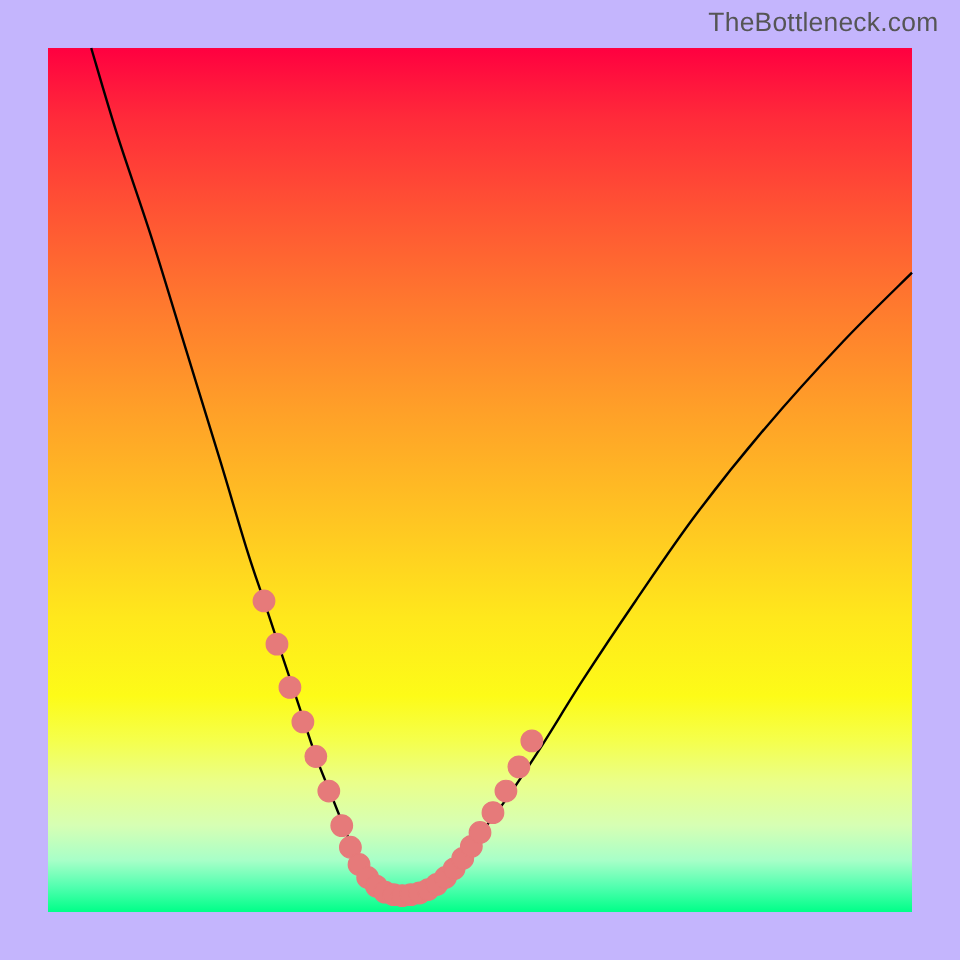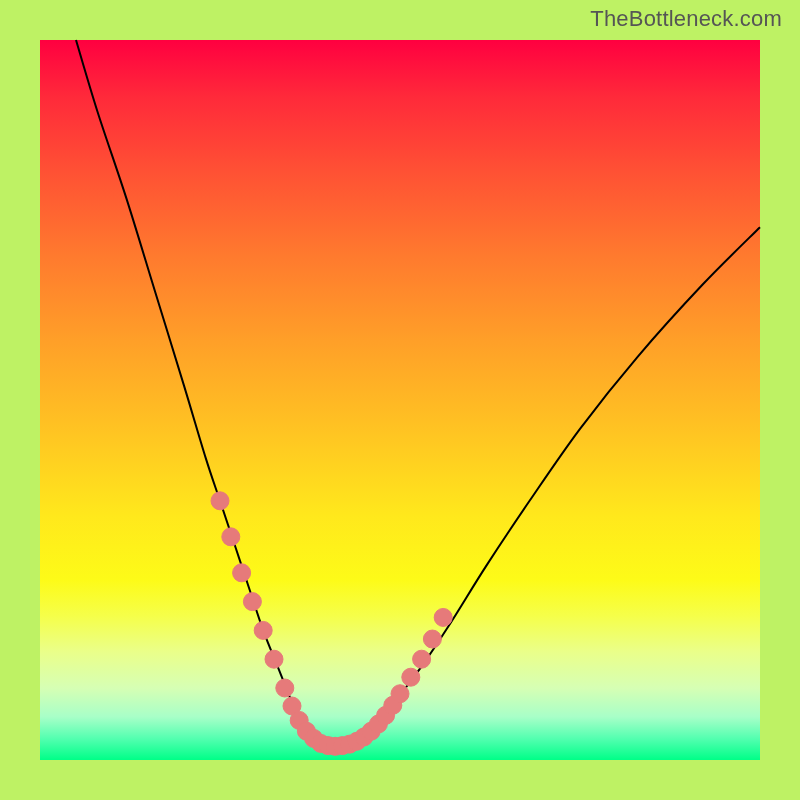--- a/index.html
+++ b/index.html
@@ -7,21 +7,21 @@
     padding: 0;
     width: 800px;
     height: 800px;
     background: #000;
     overflow: hidden;
   }
   .frame {
     position: relative;
     width: 800px;
     height: 800px;
-    background: #bef264;
+    background: #c4b5fd;
   }
   .plot-area {
     position: absolute;
     left: 40px;
     top: 40px;
     width: 720px;
     height: 720px;
     background: linear-gradient(
       to bottom,
       #ff0040 0%,

